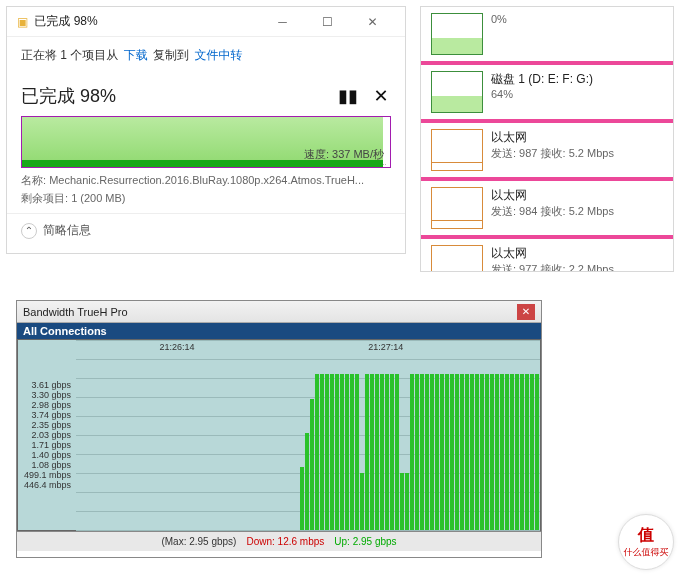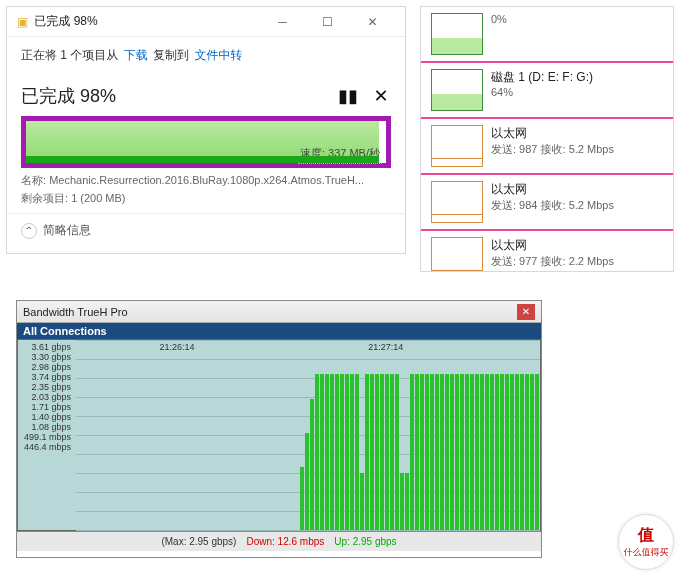--- a/index.html
+++ b/index.html
@@ -9,48 +9,48 @@
 
 .copy-dlg{left:6px;top:6px;width:400px;height:248px}
 .titlebar{height:30px;display:flex;align-items:center;padding:0 10px;border-bottom:1px solid #eee}
 .ttext{flex:1;font-size:12px;color:#222}
 .wbtn{width:45px;height:29px;display:flex;align-items:center;justify-content:center;color:#666}
 .dlg-body{padding:10px 14px 6px}
 .subtitle{font-size:12px;margin-bottom:20px}
 .subtitle a{color:#0066cc;text-decoration:none;margin:0 2px}
 .progress-line{font-size:18px;color:#222;display:flex;align-items:center;justify-content:space-between;margin-bottom:8px}
 .mini-btn{display:inline-flex;align-items:center;justify-content:center;width:20px;height:20px;margin-left:8px;color:#111}
-.progress-wrap{border:5px solid #a21caf;height:52px;position:relative;background:#fff;margin-bottom:4px}
+.progress-wrap{border:1px solid #a21caf;height:52px;position:relative;background:#fff;margin-bottom:4px}
 .progress-fill{position:absolute;left:0;top:0;height:100%;width:98%;background:linear-gradient(#b9eaa0,#8fd96f)}
 .progress-bar{position:absolute;left:0;bottom:0;height:7px;width:98%;background:#18a818}
 .speed-line{text-align:right;font-size:11px;color:#444;padding:2px;border-bottom:1px dotted #bbb;position:absolute;right:4px;top:55%}
 .meta{font-size:11px;color:#666;margin-top:0;line-height:1.6}
 .footer{border-top:1px solid #eee;padding:8px 14px;display:flex;align-items:center;gap:6px;color:#555}
 .chev{width:16px;height:16px;border:1px solid #ccc;border-radius:50%;display:flex;align-items:center;justify-content:center;font-size:10px}
 
 
 .tm{left:420px;top:6px;width:254px;height:266px;overflow:hidden}
-.tm-item{display:flex;gap:8px;padding:6px 10px;border-top:2px solid #ec4899}
+.tm-item{display:flex;gap:8px;padding:6px 10px;border-top:4px solid #ec4899}
 .tm-item:first-child{border-top:none}
 .graph{width:52px;height:42px;border:1px solid;position:relative;background:#fff;flex:0 0 52px}
 .graph.green{border-color:#3c8f3c}
 .graph.green .gfill{position:absolute;inset:0;top:60%;background:#b9eaa0}
 .graph.orange{border-color:#d88b3a}
 .graph.orange .gline{position:absolute;left:0;right:0;top:80%;border-top:1px solid #d88b3a}
 .tm-txt{flex:1;font-size:12px}
 .tm-title{color:#222}
 .tm-sub{color:#666;font-size:11px}
 
 
 .bwm{left:16px;top:300px;width:526px;height:258px;border:1px solid #888}
 .bwm-title{height:22px;background:linear-gradient(#f2f2f2,#e4e4e4);border-bottom:1px solid #aaa;display:flex;align-items:center;padding:0 6px;font-size:11px;color:#222}
 .bwm-title .close{margin-left:auto;width:18px;height:16px;background:#c44;color:#fff;display:flex;align-items:center;justify-content:center;font-size:10px}
 .allcon{background:#1a4a80;color:#fff;font-weight:bold;font-size:11px;padding:2px 6px}
 .chart{background:#b8d8d8;height:192px;position:relative;border:1px solid #666;margin:0}
-.ylabels{position:absolute;left:0;top:0;bottom:0;width:58px;display:flex;flex-direction:column;justify-content:flex-start;font-size:9px;color:#333;padding:2px 2px}
+.ylabels{position:absolute;left:0;top:0;bottom:0;width:58px;display:flex;flex-direction:column;justify-content:center;font-size:9px;color:#333;padding:2px 2px}
 .ylabels div{text-align:right;padding-right:3px}
 .grid{position:absolute;left:58px;right:0;top:0;bottom:0}
 .gridline{position:absolute;left:0;right:0;border-top:1px solid #9ababa}
 .tstamp{position:absolute;top:2px;font-size:9px;color:#333}
 .bars{position:absolute;left:58px;right:0;bottom:0;height:100%;display:flex;align-items:flex-end}
 .bars .sp{flex:1}
 .bars .bar{width:4px;background:#2ac22a;margin-right:1px}
 .bwm-status{height:20px;background:#e8e8e8;border-top:1px solid #888;display:flex;align-items:center;justify-content:center;font-size:10px;gap:10px}
 .red{color:#c00}.grn{color:#0a0}
 

